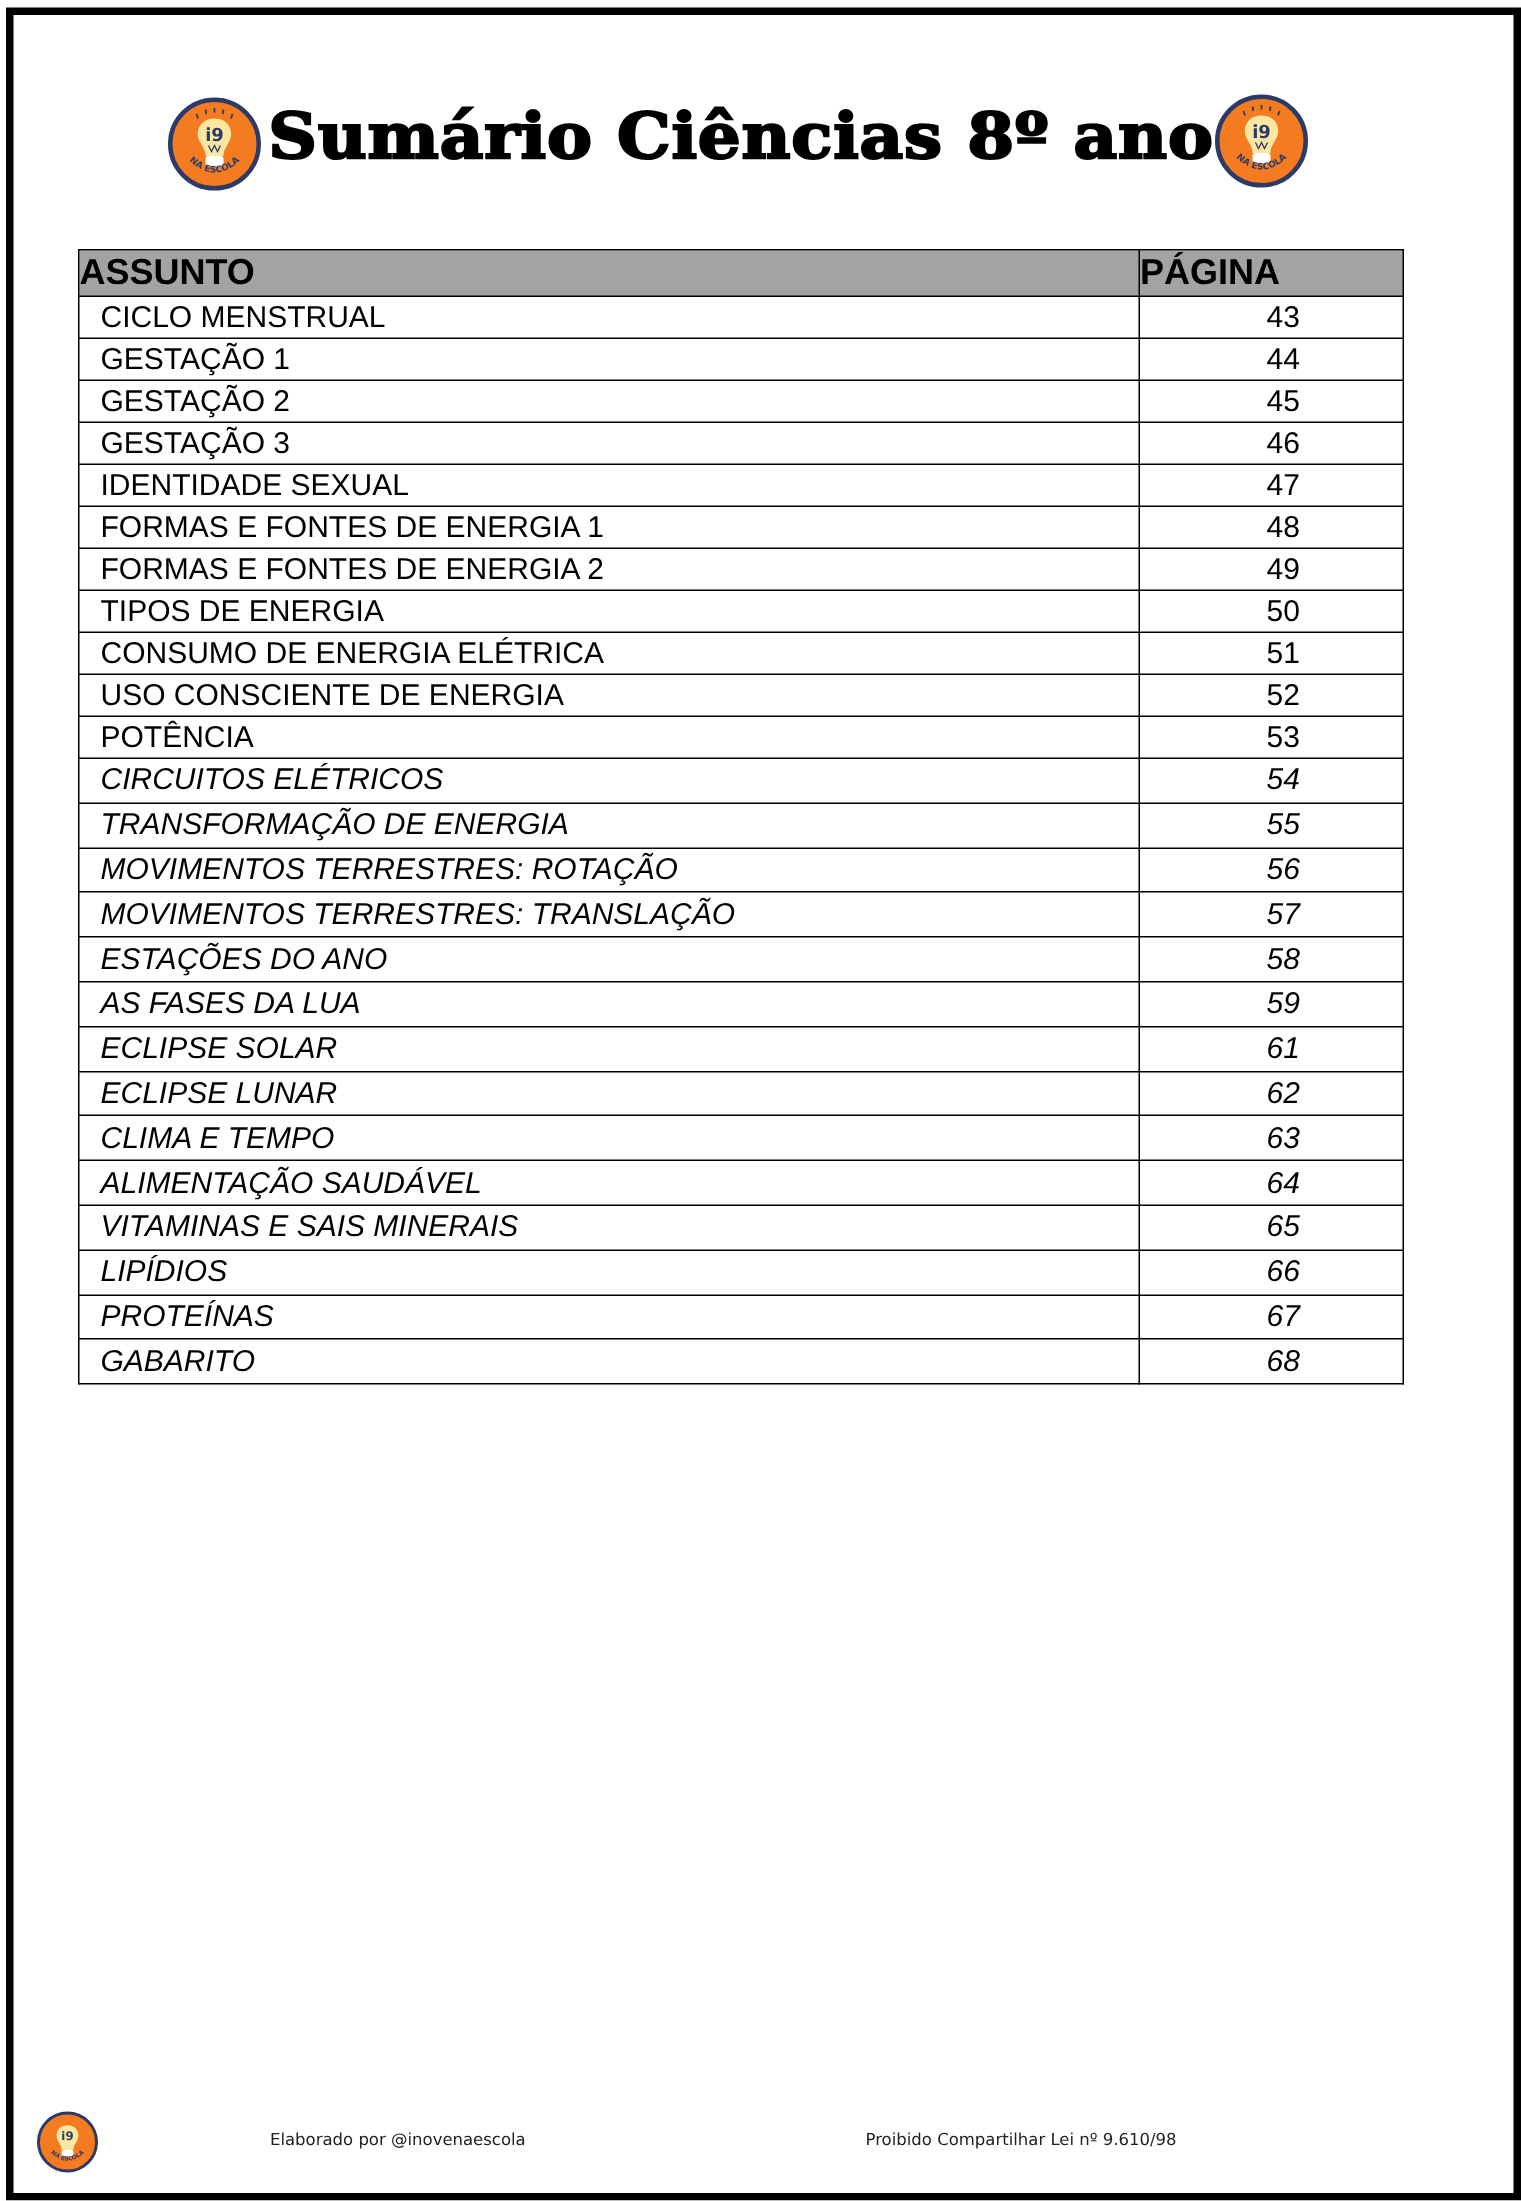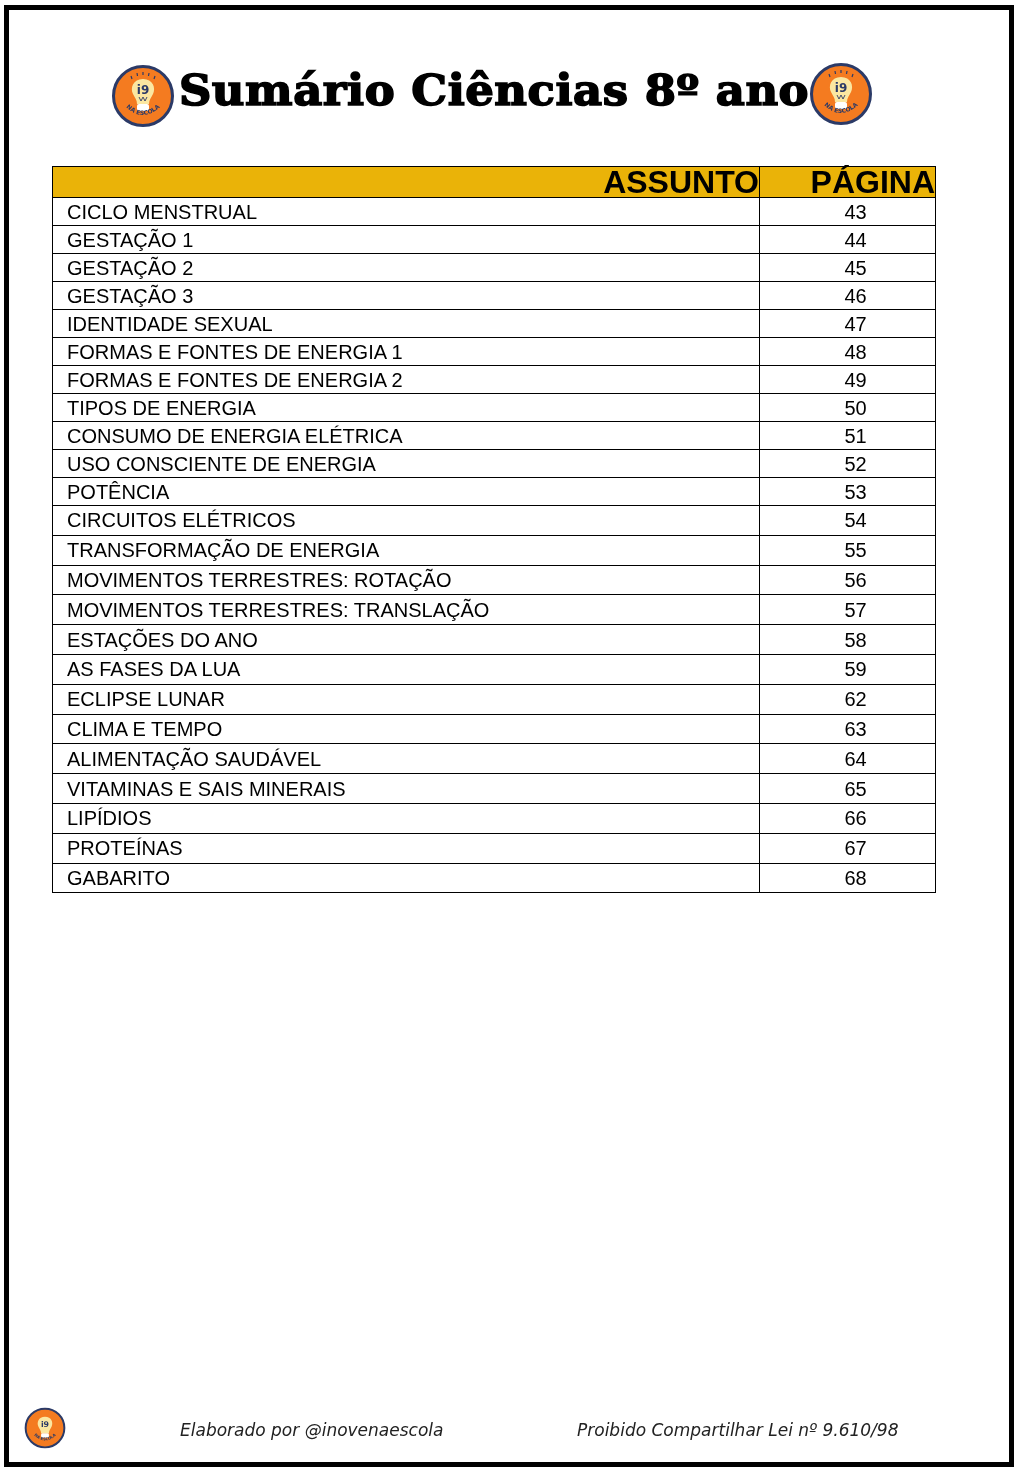--- a/index.html
+++ b/index.html
@@ -10,27 +10,27 @@
     position:absolute; left:196px; top:66px; width:596px; text-align:center;
     font-family:"DejaVu Serif", serif; font-weight:bold; font-size:42px; letter-spacing:0.5px;
     color:#000; white-space:nowrap; transform:scaleX(1.07); transform-origin:center;
     -webkit-text-stroke:1.6px #000;
   }
   table.toc {
     position:absolute; left:52px; top:166px; width:884px; border-collapse:collapse;
     font-family:"Liberation Sans", sans-serif; color:#000;
   }
   table.toc th, table.toc td { border:1px solid #000; padding:0; }
-  table.toc th { background:#eab308; font-weight:bold; font-size:32px; height:30px; text-align:right; line-height:30px; }
+  table.toc th { background:#a3a3a3; font-weight:bold; font-size:24px; height:30px; text-align:left; line-height:30px; }
   table.toc td { font-size:20px; }
   table.toc td.subject { padding-left:14px; text-align:left; width:692px; }
   table.toc td.page { text-align:center;padding-left:16px; }
   tr.r-a td { height:27px; line-height:24px; }
-  tr.r-b td { height:28.8px; line-height:26px; }
-  .footer-text { position:absolute; top:1420px; font-family:"DejaVu Sans", sans-serif; font-size:17px; color:#222; white-space:nowrap;font-style:italic; }
+  tr.r-b td { height:28.8px; line-height:26px;font-style:italic; }
+  .footer-text { position:absolute; top:1420px; font-family:"DejaVu Sans", sans-serif; font-size:11px; color:#222; white-space:nowrap; }
 </style>
 </head>
 <body>
 
 <div class="page-frame"></div>
 
 <svg class="logo" style="left:111px;top:64px;" width="64" height="64" viewBox="0 0 64 64">
   <circle cx="32" cy="32" r="29.5" fill="#F47B20" stroke="#2B3A67" stroke-width="3"></circle>
   <g stroke="#2B3A67" stroke-width="1.2">
     <line x1="20" y1="12" x2="21" y2="15"></line>
@@ -136,20 +136,24 @@
       </tr>
     <tr class="r-b">
         <td class="subject">ESTAÇÕES DO ANO</td>
         <td class="page">58</td>
       </tr>
     <tr class="r-b">
         <td class="subject">AS FASES DA LUA</td>
         <td class="page">59</td>
       </tr>
     <tr class="r-b">
+        <td class="subject">ECLIPSE SOLAR</td>
+        <td class="page">61</td>
+      </tr>
+    <tr class="r-b">
         <td class="subject">ECLIPSE LUNAR</td>
         <td class="page">62</td>
       </tr>
     <tr class="r-b">
         <td class="subject">CLIMA E TEMPO</td>
         <td class="page">63</td>
       </tr>
     <tr class="r-b">
         <td class="subject">ALIMENTAÇÃO SAUDÁVEL</td>
         <td class="page">64</td>

